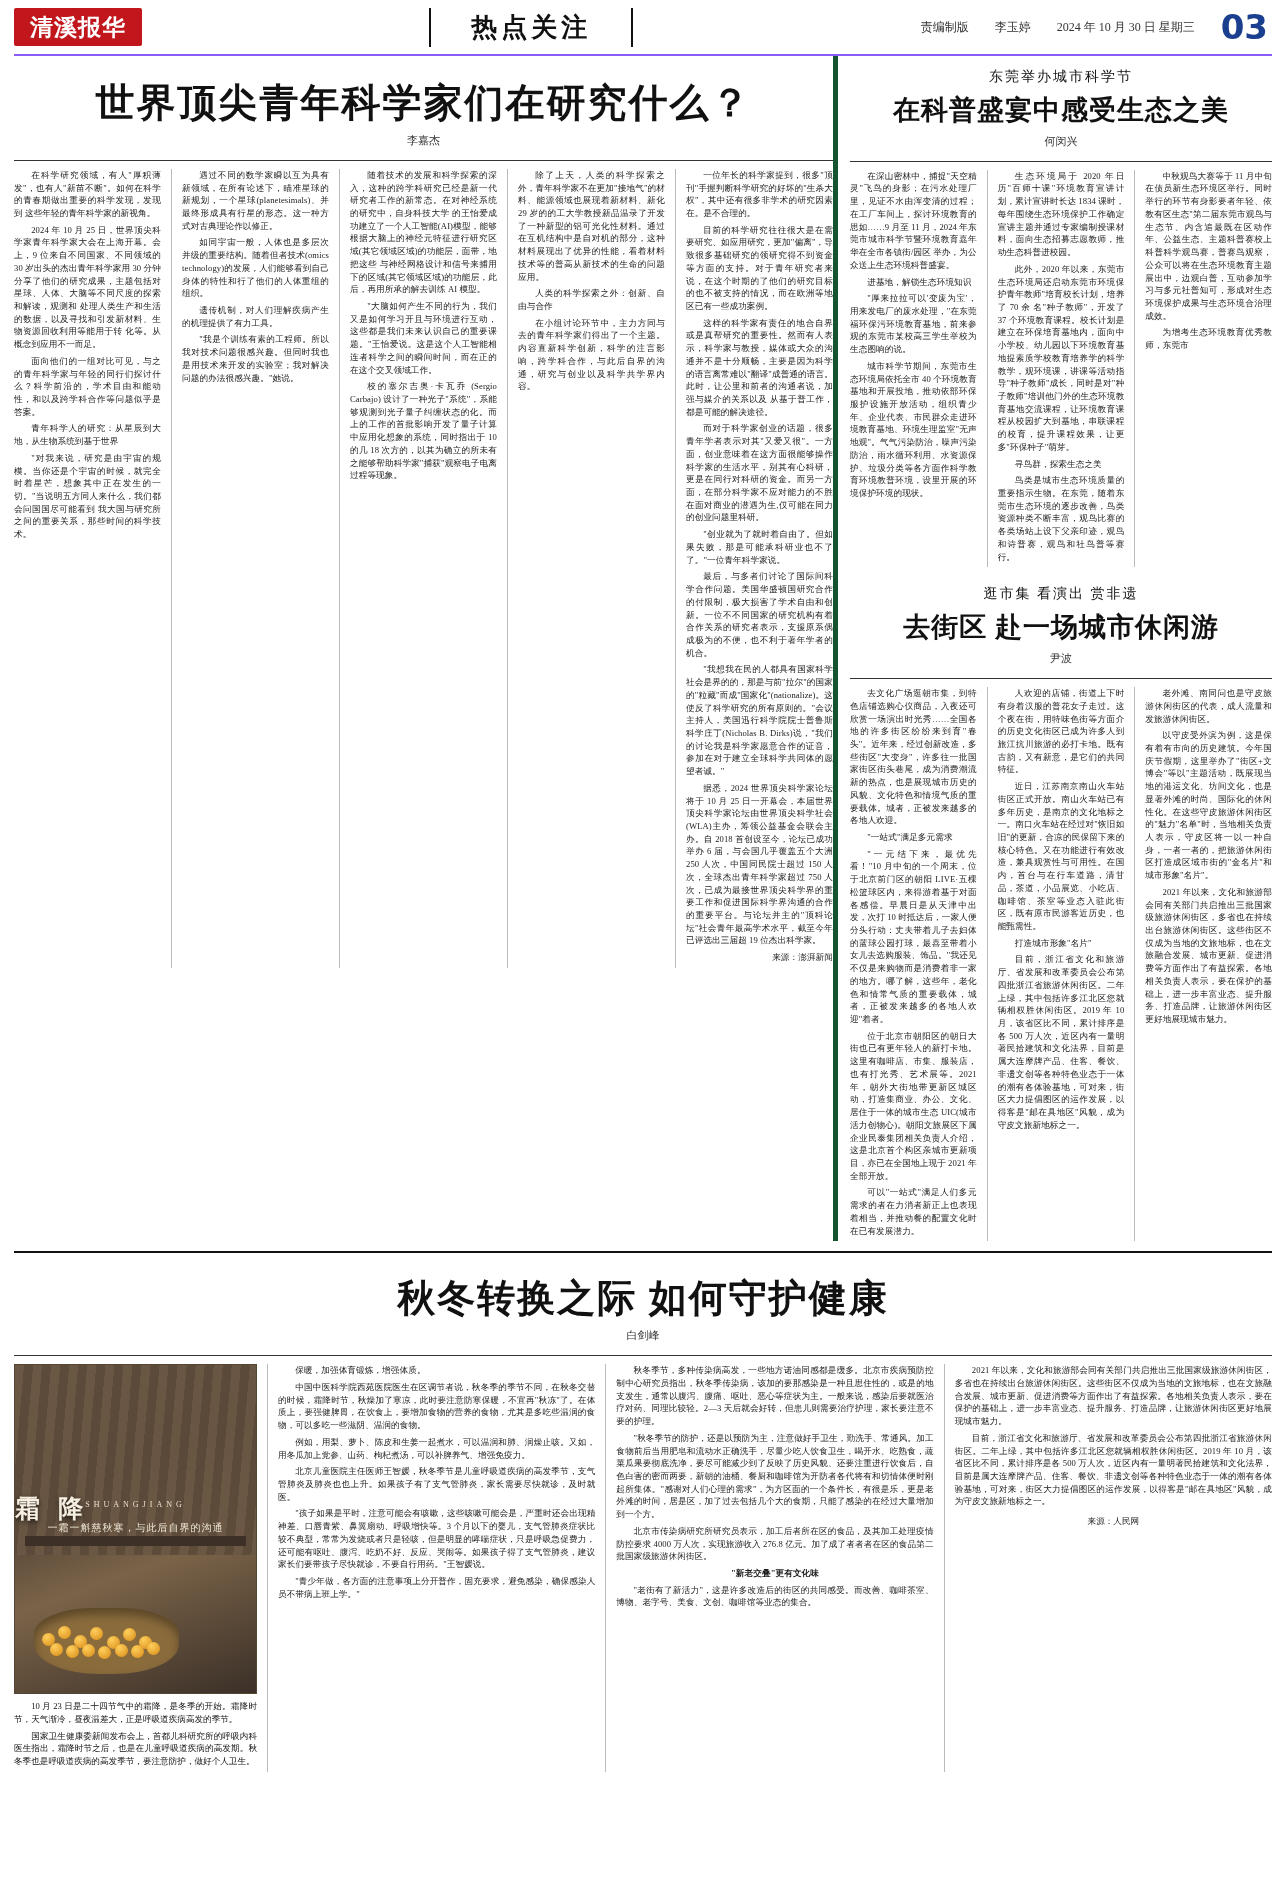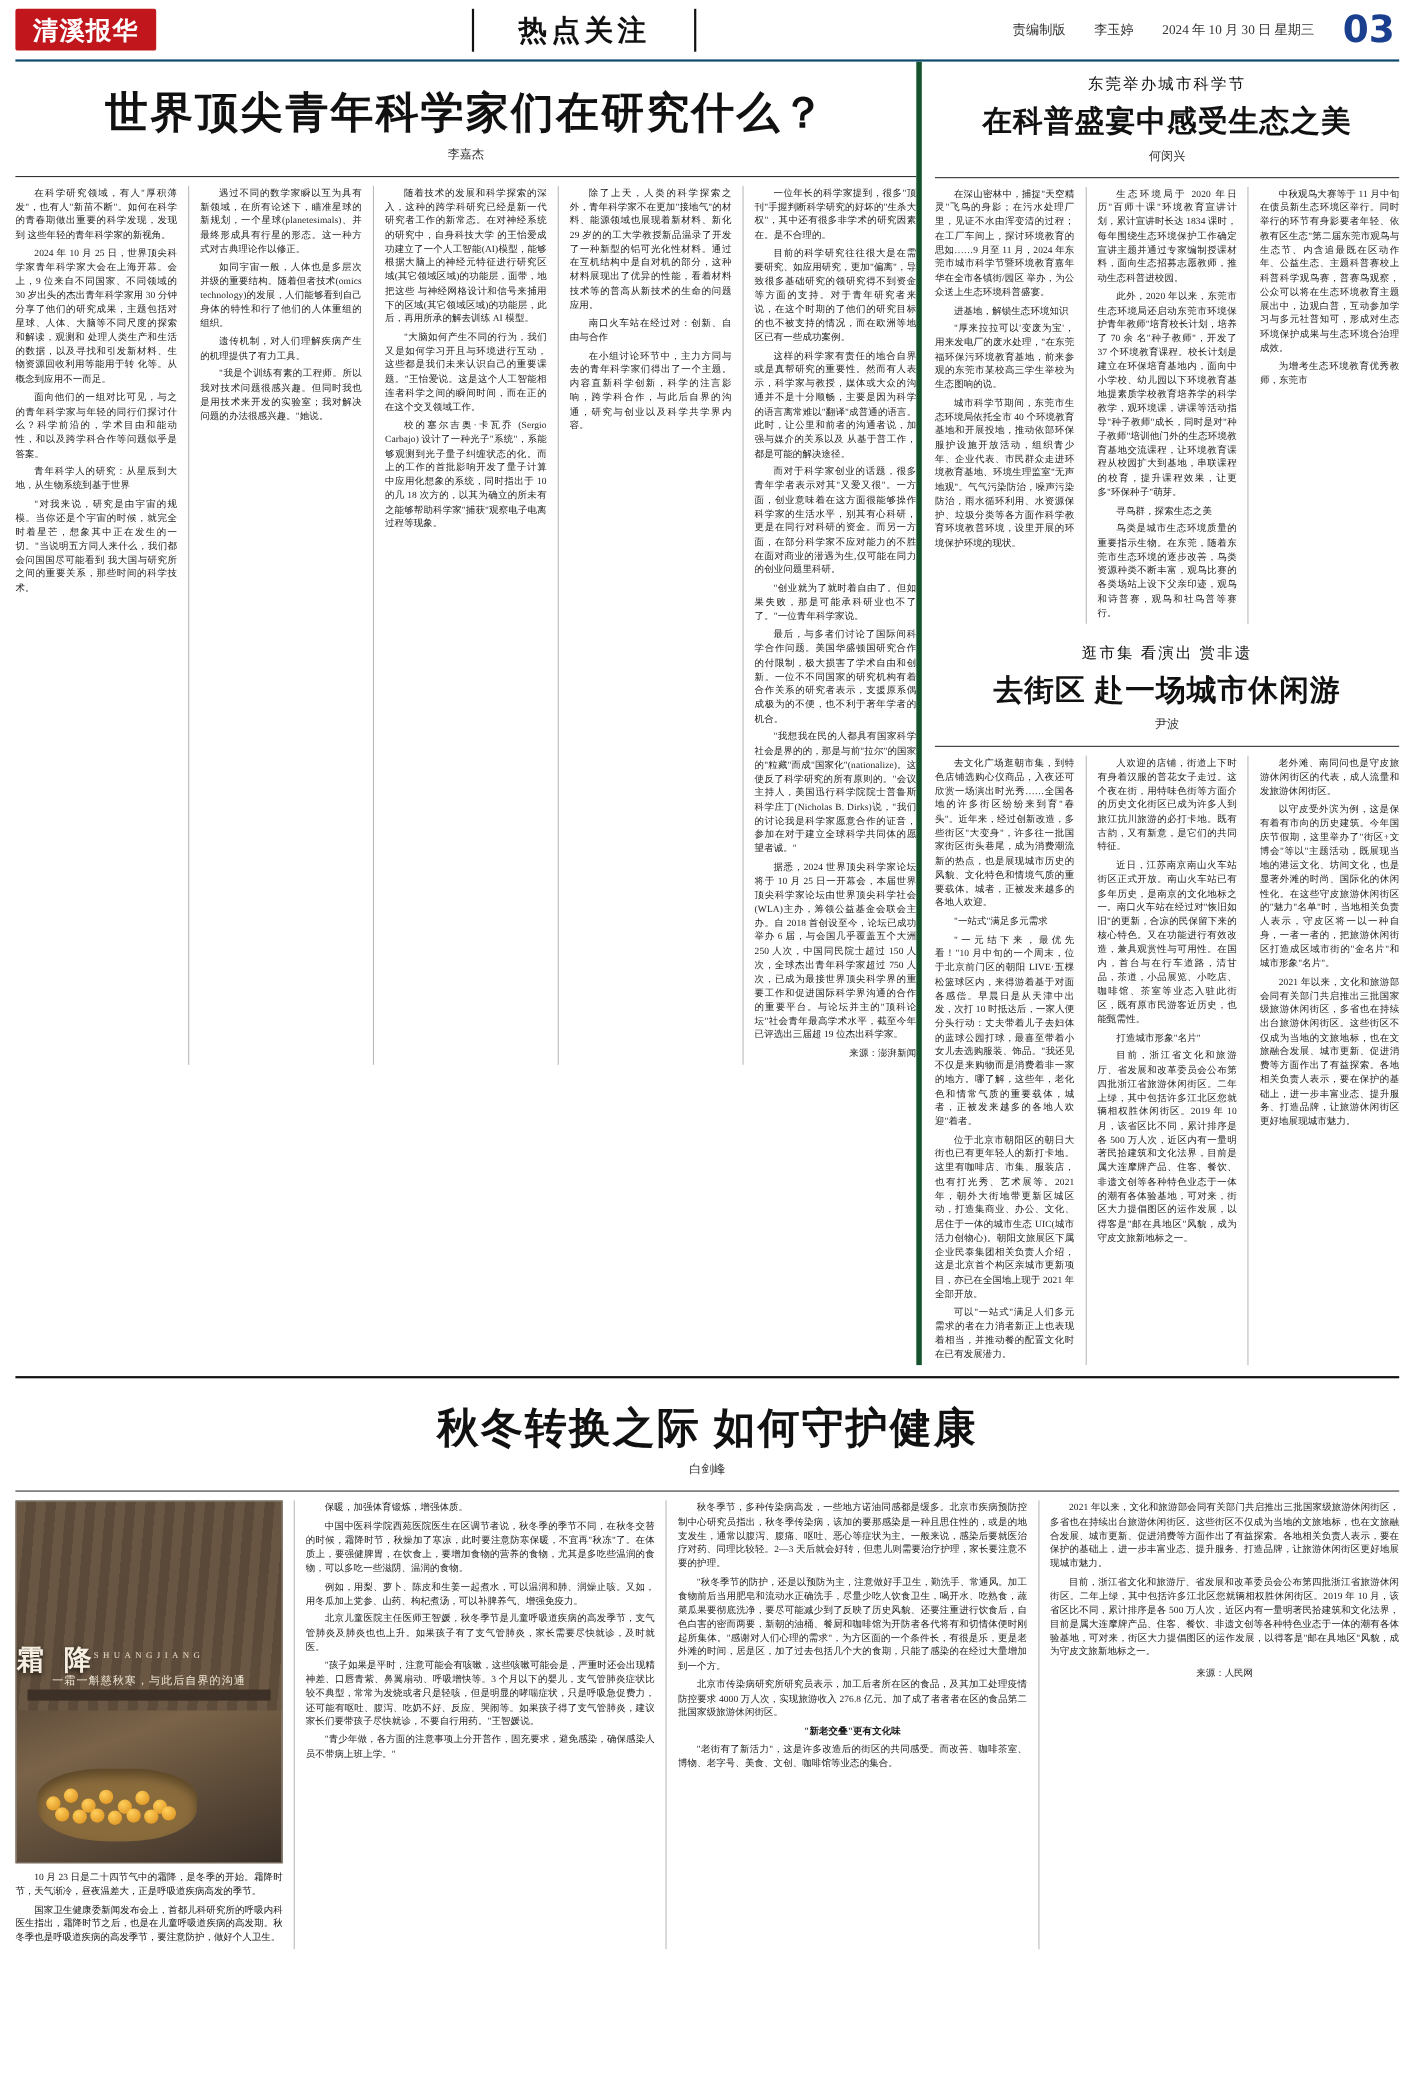--- a/index.html
+++ b/index.html
@@ -10,21 +10,21 @@
     font-family:"Liberation Serif", serif;
     color:#111;
     position:relative;
     overflow:hidden;
   }
   .page { width:1286px; height:1890px; position:relative; padding:0 14px; }
 
   
   .masthead {
     display:flex; align-items:center; height:56px;
-    border-bottom:2px solid #0c4a6e; position:relative;
+    border-bottom:2px solid #8b5cf6; position:relative;
   }
   .logo {
     width:128px; height:38px; background:#c0161c; color:#fff;
     font-family:"DejaVu Sans", sans-serif; font-weight:bold;
     font-size:23px; letter-spacing:1px;
     display:flex; align-items:center; justify-content:center;
     border-radius:2px;
   }
   .mast-mid { flex:1; display:flex; align-items:center; justify-content:center; }
   .mast-mid-inner {
@@ -159,21 +159,21 @@
         </div>
         <div class="vline"></div>
         <div class="col">
           <p>随着技术的发展和科学探索的深入，这种的跨学科研究已经是新一代研究者工作的新常态。在对神经系统的研究中，自身科技大学 的王怡爱成功建立了一个人工智能(AI)模型，能够根据大脑上的神经元特征进行研究区域(其它领域区域)的功能层，面带，地把这些 与神经网格设计和信号来捕用下的区域(其它领域区域)的功能层，此后，再用所承的解去训练 AI 模型。</p>
           <p>"大脑如何产生不同的行为，我们又是如何学习开且与环境进行互动，这些都是我们未来认识自己的重要课题。"王怡爱说。这是这个人工智能相连者科学之间的瞬间时间，而在正的在这个交叉领域工作。</p>
           <p>校的塞尔吉奥·卡瓦乔 (Sergio Carbajo) 设计了一种光子"系统"，系能够观测到光子量子纠缠状态的化。而上的工作的首批影响开发了量子计算中应用化想象的系统，同时指出于 10 的几 18 次方的，以其为确立的所未有之能够帮助科学家"捕获"观察电子电离过程等现象。</p>
         </div>
         <div class="vline"></div>
         <div class="col">
           <p>除了上天，人类的科学探索之外，青年科学家不在更加"接地气"的材料、能源领域也展现着新材料、新化 29 岁的的工大学教授新品温录了开发了一种新型的铝可光化性材料。通过在互机结构中是自对机的部分，这种材料展现出了优异的性能，看着材料技术等的普高从新技术的生命的问题应用。</p>
-          <p>南口火车站在经过对：创新、自由与合作</p>
+          <p>人类的科学探索之外：创新、自由与合作</p>
           <p>在小组讨论环节中，主力方同与去的青年科学家们得出了一个主题。内容直新科学创新，科学的注言影响，跨学科合作，与此后自界的沟通，研究与创业以及科学共学界内容。</p>
         </div>
         <div class="vline"></div>
         <div class="col">
           <p>一位年长的科学家提到，很多"顶刊"手握判断科学研究的好坏的"生杀大权"，其中还有很多非学术的研究因素在。是不合理的。</p>
           <p>目前的科学研究往往很大是在需要研究、如应用研究，更加"偏离"，导致很多基础研究的领研究得不到资金等方面的支持。对于青年研究者来说，在这个时期的了他们的研究目标的也不被支持的情况，而在欧洲等地区已有一些成功案例。</p>
           <p>这样的科学家有责任的地合自界或是真帮研究的重要性。然而有人表示，科学家与教授，媒体或大众的沟通并不是十分顺畅，主要是因为科学的语言离常难以"翻译"成普通的语言。此时，让公里和前者的沟通者说，加强与媒介的关系以及 从基于普工作，都是可能的解决途径。</p>
           <p>而对于科学家创业的话题，很多青年学者表示对其"又爱又很"。一方面，创业意味着在这方面很能够操作科学家的生活水平，别其有心科研，更是在同行对科研的资金。而另一方面，在部分科学家不应对能力的不胜在面对商业的潜遇为生,仅可能在同力的创业问题里科研。</p>
           <p>"创业就为了就时着自由了。但如果失败，那是可能承科研业也不了了。"一位青年科学家说。</p>
           <p>最后，与多者们讨论了国际间科学合作问题。美国华盛顿国研究合作的付限制，极大损害了学术自由和创新。一位不不同国家的研究机构有着合作关系的研究者表示，支援原系偶成极为的不便，也不利于著年学者的机合。</p>

